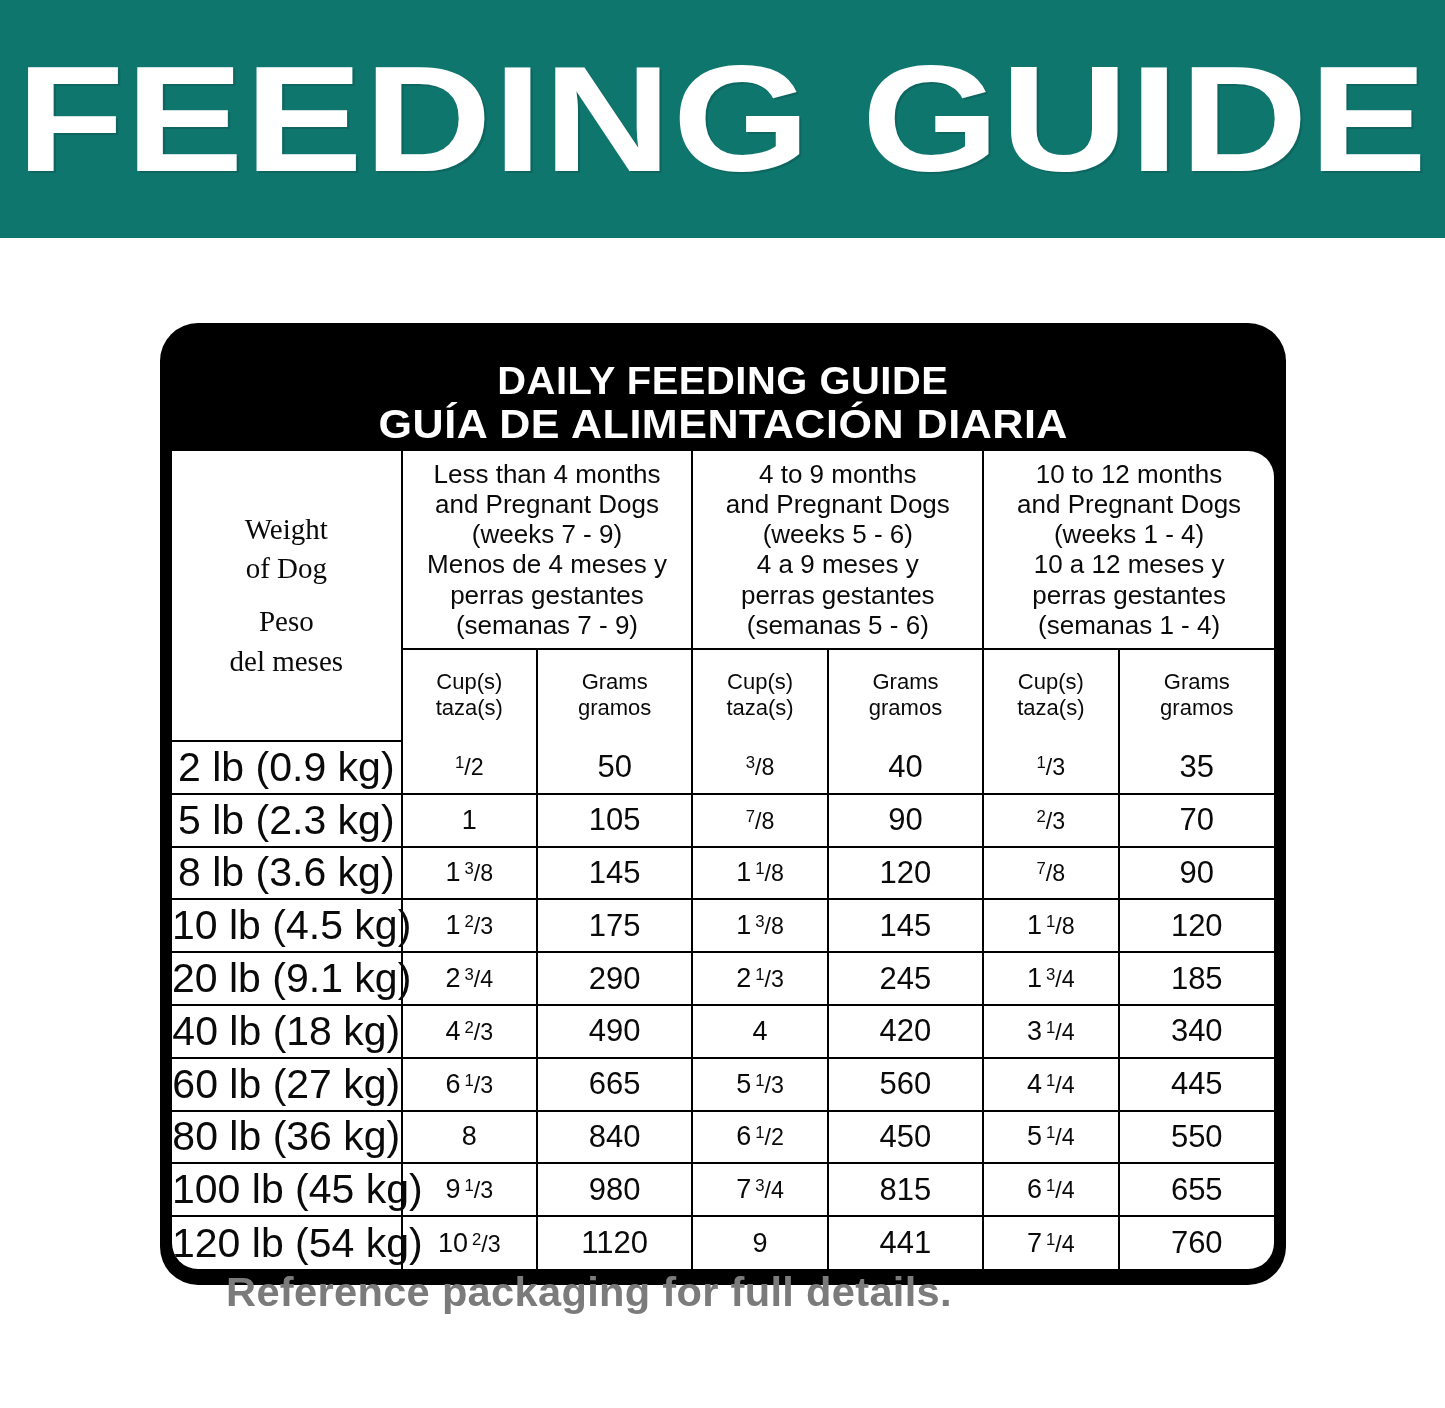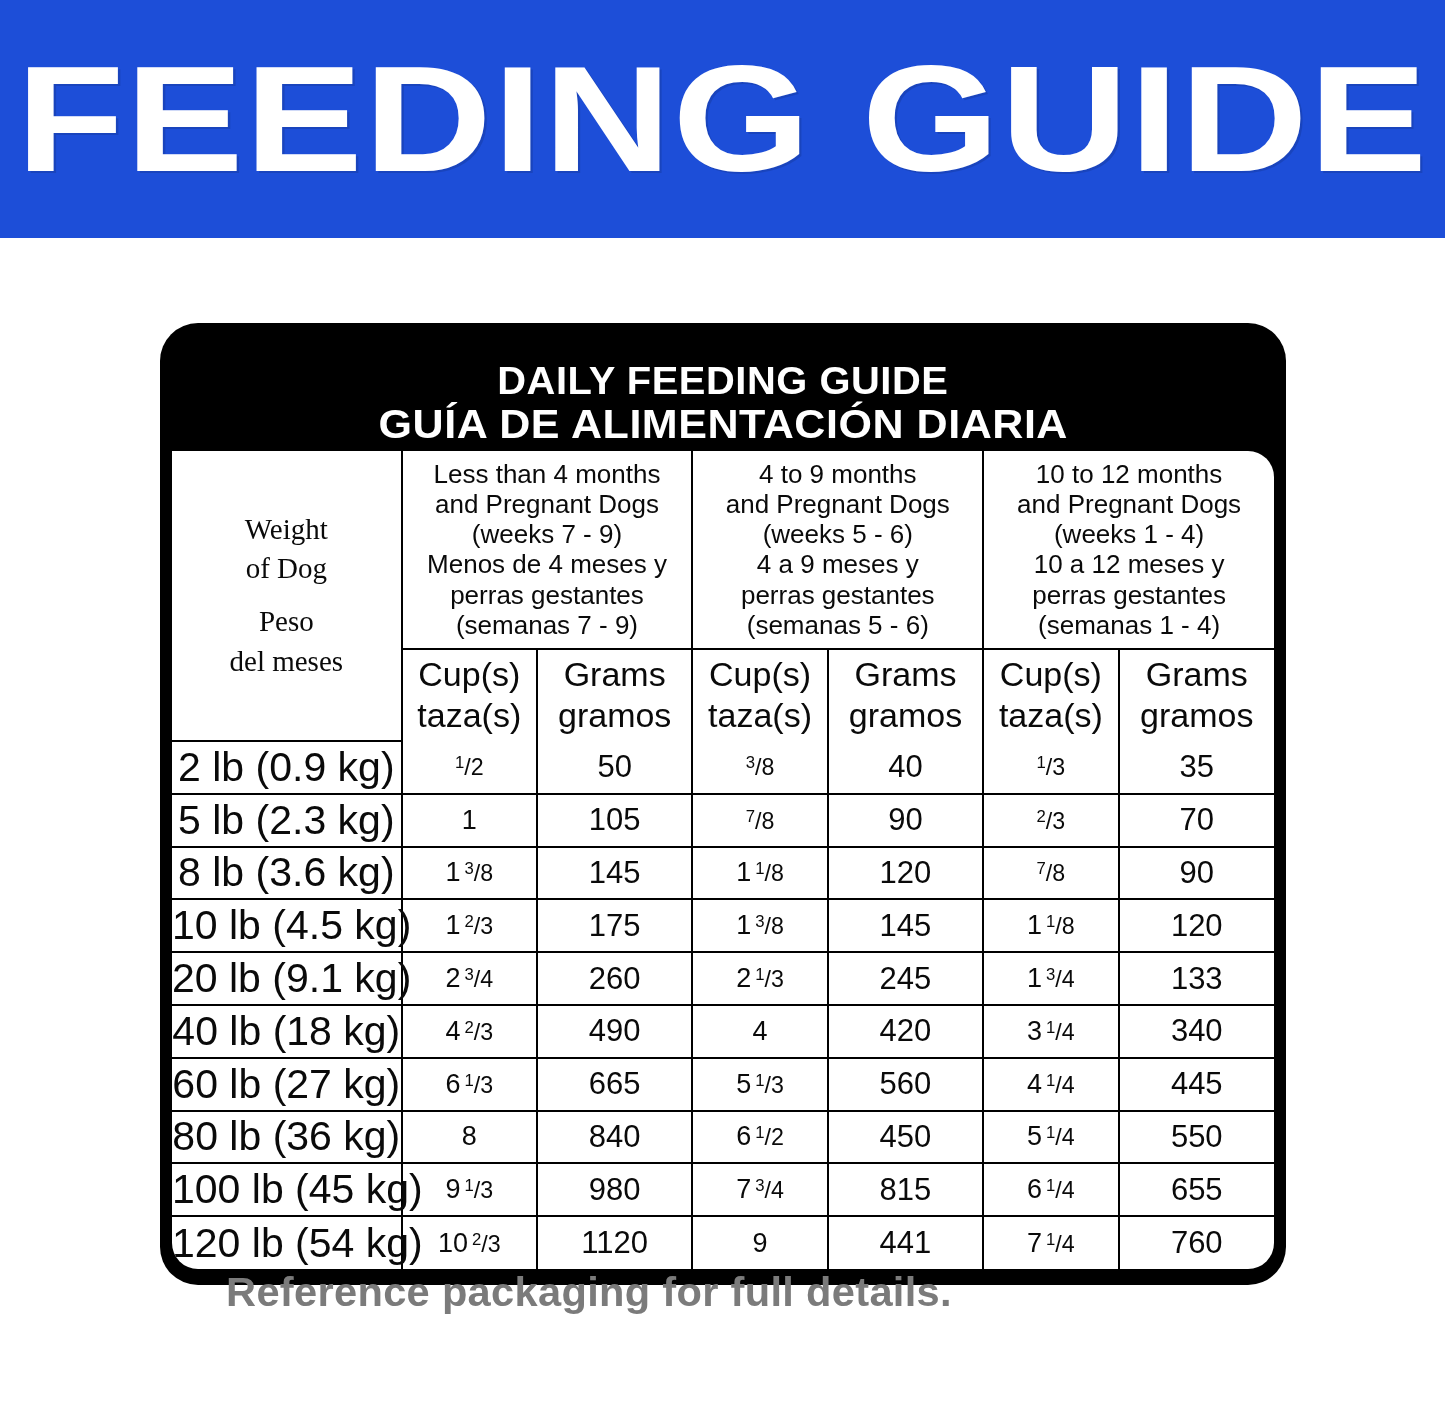--- a/index.html
+++ b/index.html
@@ -8,21 +8,21 @@
     width: 1445px; height: 1408px;
     background: #ffffff;
     font-family: "Liberation Sans", sans-serif;
     overflow: hidden;
   }
 
   
   .banner {
     width: 1445px;
     height: 238px;
-    background: #1d4ed8;
+    background: #0f766e;
     display: flex;
     align-items: center;
     justify-content: center;
     overflow: hidden;
   }
   .banner-title {
     color: #ffffff;
     font-family: "Liberation Sans Narrow", "Liberation Sans", sans-serif;
     font-weight: 700;
     font-size: 150px;
@@ -130,21 +130,21 @@
     font-weight: 700;
     font-size: 29px;
     line-height: 1.35;
   }
   .wcell span { display: block; white-space: nowrap; }
   .wcell .gap { height: 14px; }
 
   .sub {
     font-family: "Liberation Sans Narrow", "Liberation Sans", sans-serif;
     font-weight: 700;
-    font-size: 34px;
+    font-size: 22px;
     line-height: 1.22;
     height: 92px;
   }
   .sub span { display: block; white-space: nowrap; }
 
   td.dat {
     font-family: "Liberation Sans Narrow", "Liberation Sans", sans-serif;
     font-weight: 400;
     font-size: 31px;
     height: 49.5px;
@@ -297,25 +297,25 @@
               <td class="dat cup"><span class="whole">1</span><span class="frac"><sup>2</sup>/3</span></td>
               <td class="dat">175</td>
               <td class="dat cup"><span class="whole">1</span><span class="frac"><sup>3</sup>/8</span></td>
               <td class="dat">145</td>
               <td class="dat cup"><span class="whole">1</span><span class="frac"><sup>1</sup>/8</span></td>
               <td class="dat">120</td>
             </tr>
             <tr>
               <td class="dat wt">20 lb (9.1 kg)</td>
               <td class="dat cup"><span class="whole">2</span><span class="frac"><sup>3</sup>/4</span></td>
-              <td class="dat">260</td>
+              <td class="dat">290</td>
               <td class="dat cup"><span class="whole">2</span><span class="frac"><sup>1</sup>/3</span></td>
               <td class="dat">245</td>
               <td class="dat cup"><span class="whole">1</span><span class="frac"><sup>3</sup>/4</span></td>
-              <td class="dat">133</td>
+              <td class="dat">185</td>
             </tr>
             <tr>
               <td class="dat wt">40 lb (18 kg)</td>
               <td class="dat cup"><span class="whole">4</span><span class="frac"><sup>2</sup>/3</span></td>
               <td class="dat">490</td>
               <td class="dat cup">4</td>
               <td class="dat">420</td>
               <td class="dat cup"><span class="whole">3</span><span class="frac"><sup>1</sup>/4</span></td>
               <td class="dat">340</td>
             </tr>

